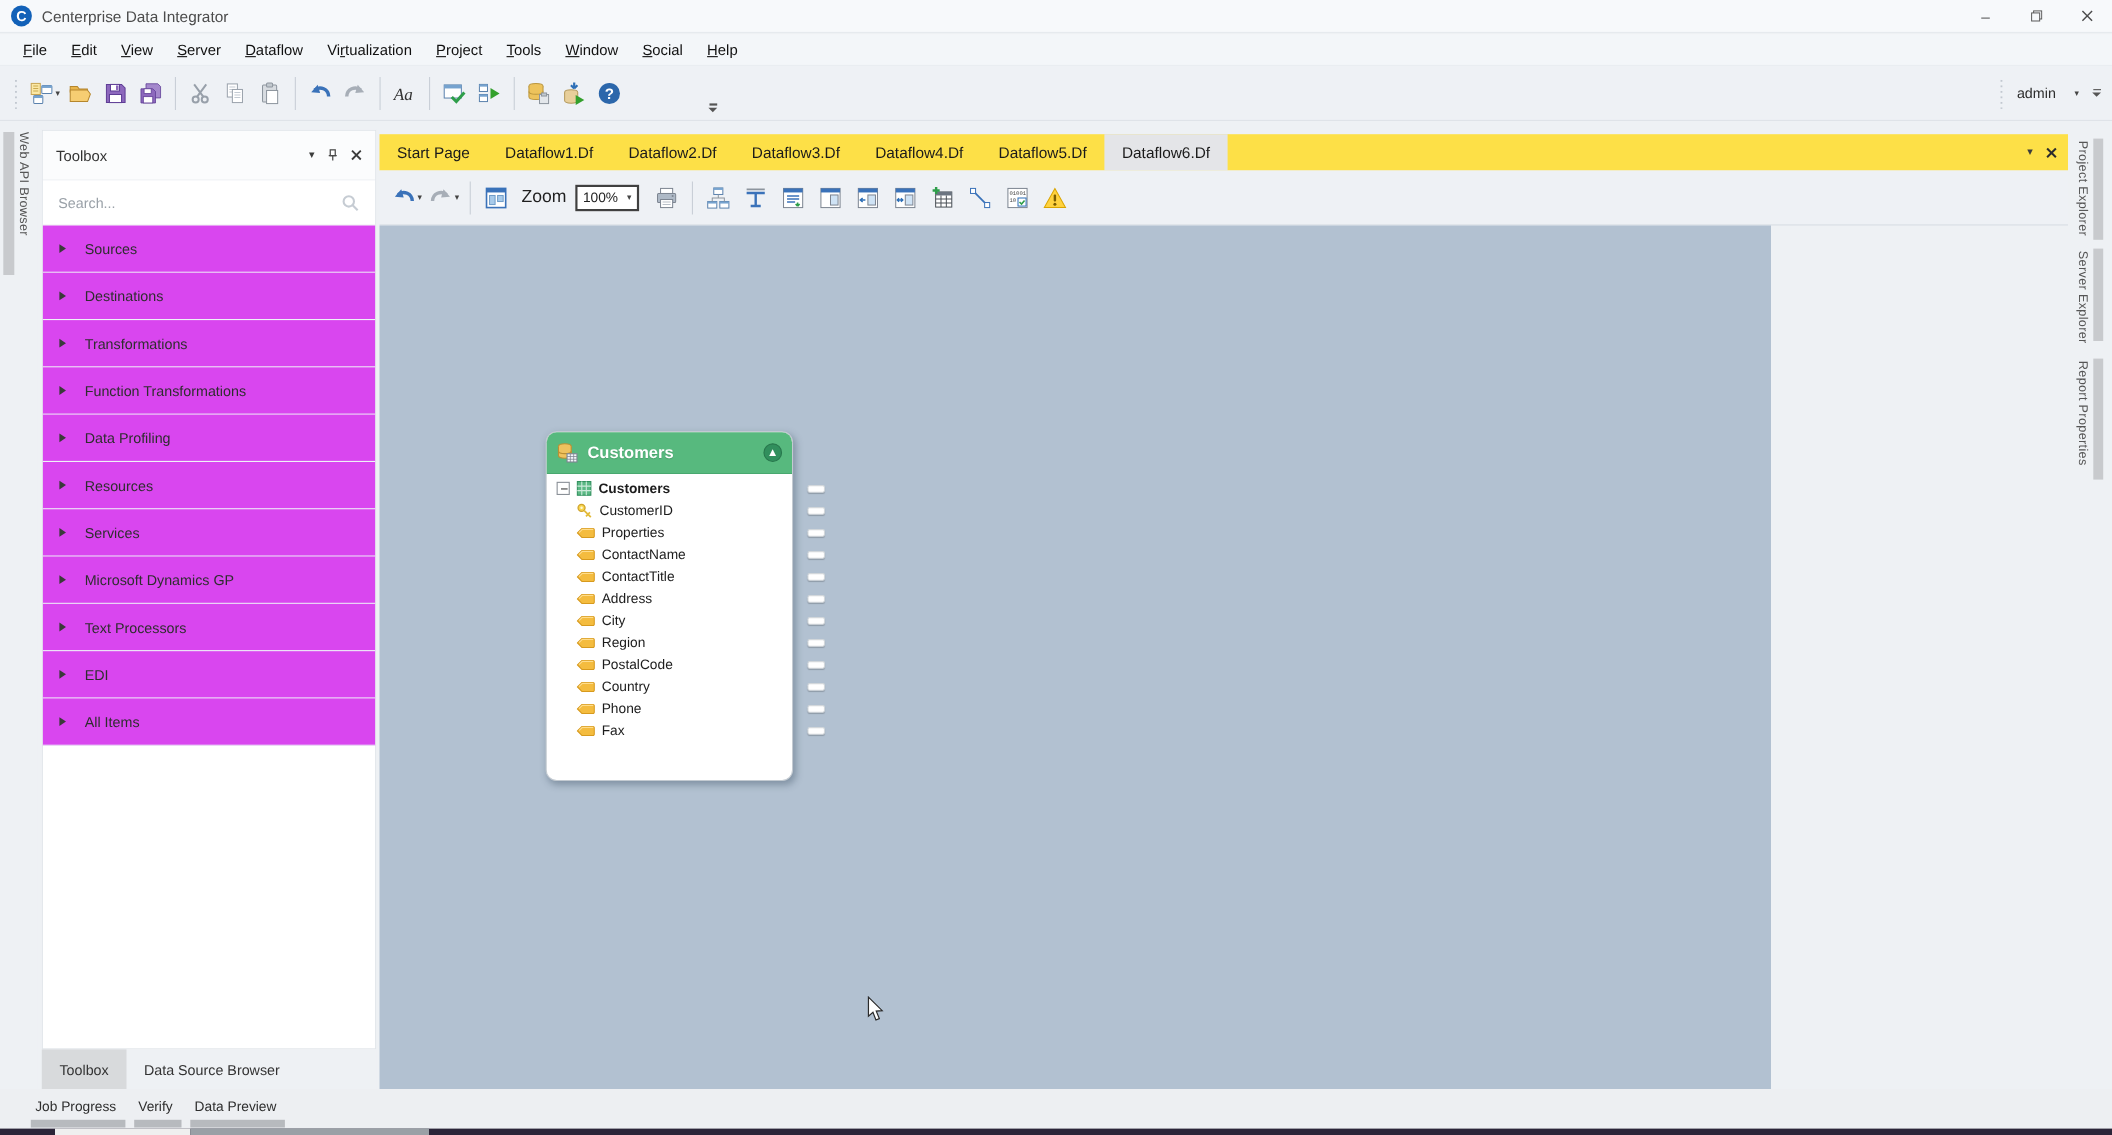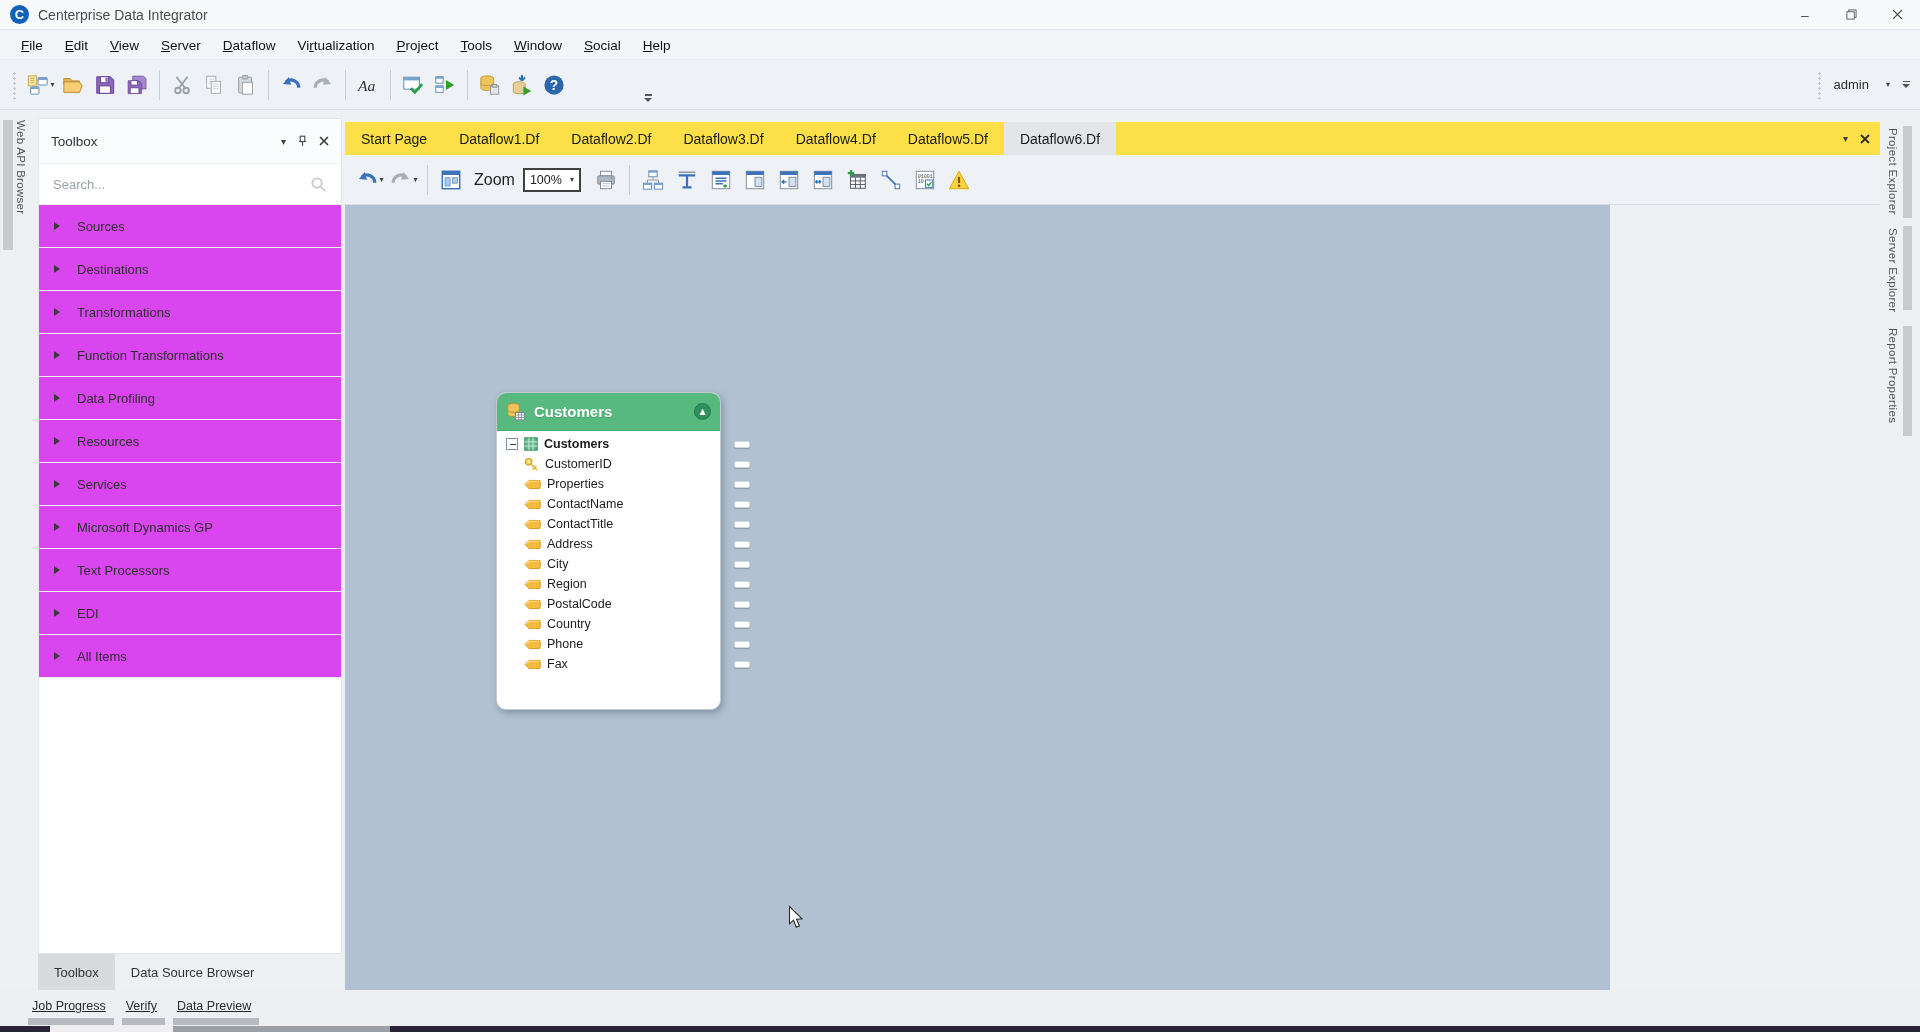--- a/index.html
+++ b/index.html
@@ -88,21 +88,21 @@
 .port { position:absolute; width:16px; height:7px; background:#fff; border:1px solid #d2d7db; border-radius:2px; box-shadow:0 1px 1px rgba(0,0,0,.2); }
 .cursor { position:absolute; left:443px; top:700px; }
 
 
 .dock-right { position:absolute; left:1880px; top:110px; width:40px; height:880px; background:#eef1f4; }
 .vtab-right { position:absolute; left:6px; display:flex; }
 .vtab-right .txt { writing-mode:vertical-rl; font-size:11.5px; color:#555; padding:2px 1px; letter-spacing:.3px; }
 .vtab-right .bar { width:9px; background:#c8cacd; margin-left:3px; }
 
 
-.statusrow { position:absolute; left:0; top:990px; width:1920px; height:36px; background:#edeff2; display:flex; align-items:center; padding-left:30px; gap:16px;text-decoration:underline; }
+.statusrow { position:absolute; left:0; top:990px; width:1920px; height:36px; background:#edeff2; display:flex; align-items:center; padding-left:30px; gap:16px; }
 .btab { position:relative; font-size:12.5px; color:#2e2e2e; padding:4px 2px 8px 2px; }
 .btab::after { content:""; position:absolute; left:-2px; right:-6px; bottom:-4px; height:7px; background:#b7babe; }
 .bottom-edge { position:absolute; left:0; top:1026px; width:1920px; height:6px; background:#2b2438; }
 .bottom-edge .seg1 { position:absolute; left:50px; top:0; width:123px; height:6px; background:#efefef; }
 .bottom-edge .seg2 { position:absolute; left:173px; top:0; width:217px; height:6px; background:#9aa0a6; }
 </style>
 </head>
 <body>
 
 <div class="titlebar">

